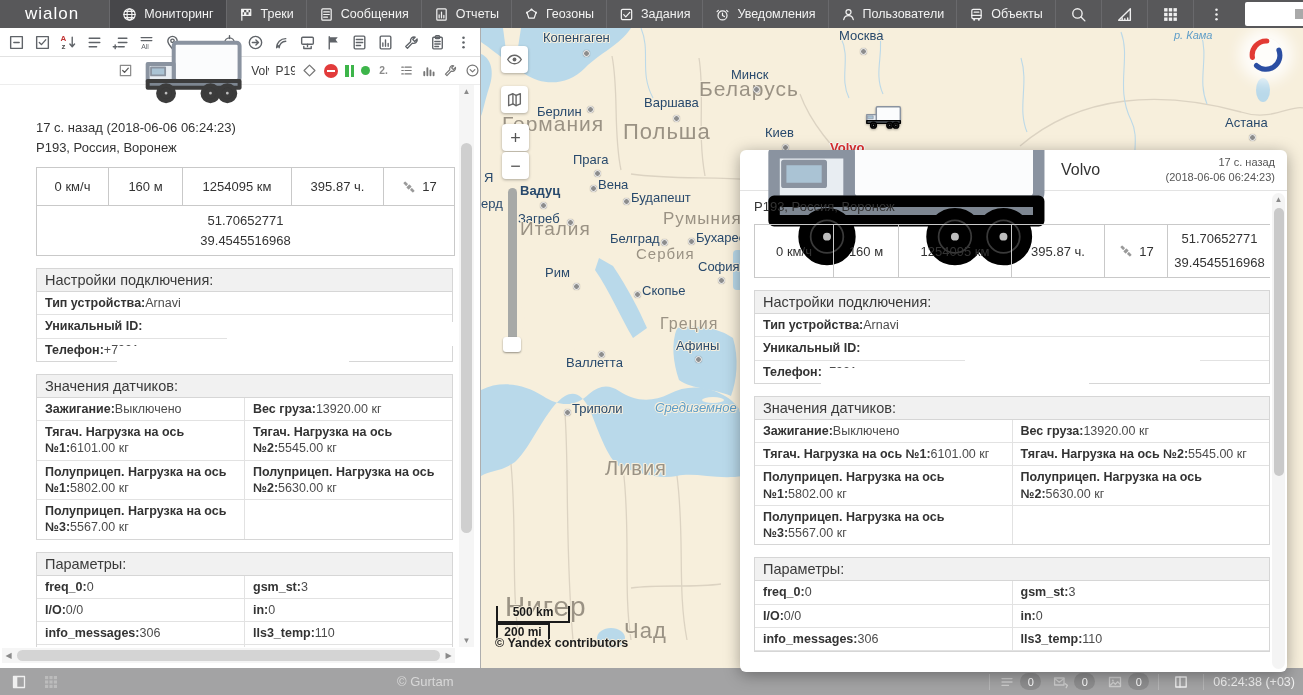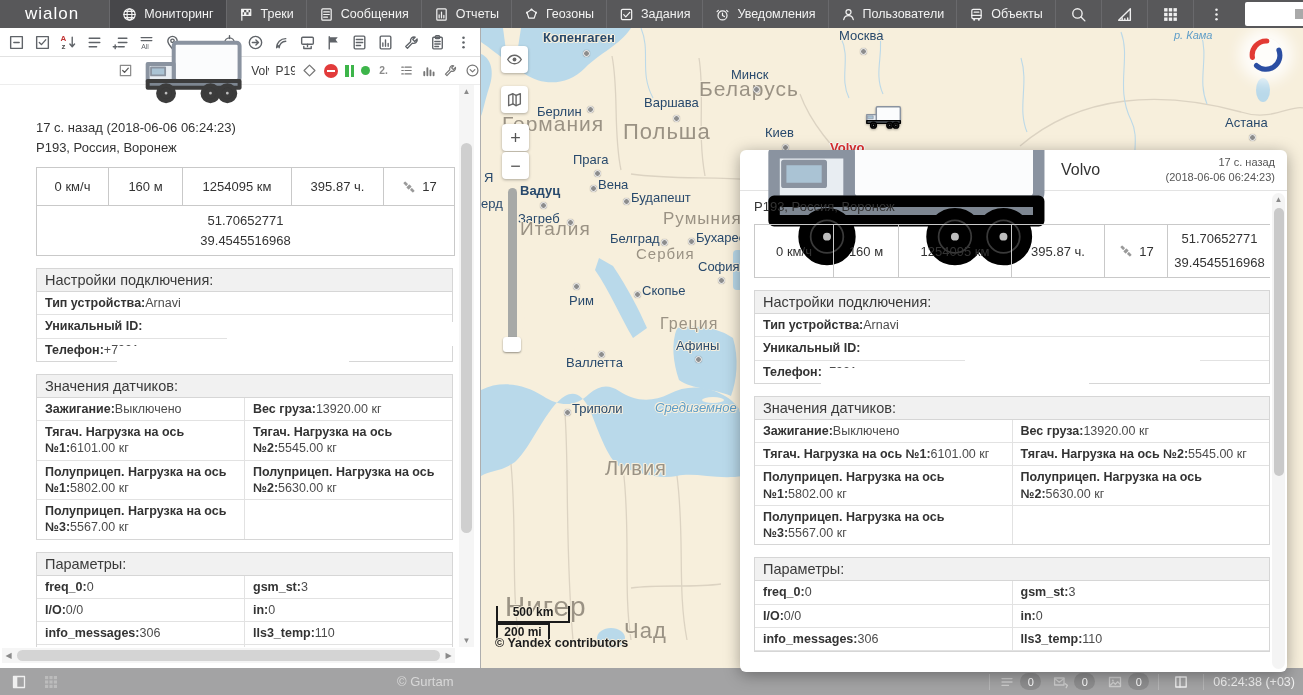--- a/index.html
+++ b/index.html
@@ -632,21 +632,21 @@
         <path d="M160 0 C170 24 158 44 172 70"></path>
         <path d="M398 2 C404 24 392 44 402 66"></path>
         <path d="M640 4 C650 30 634 60 650 92 C660 112 648 130 658 150"></path>
         <path d="M720 6 C728 30 716 52 726 76"></path>
         <path d="M540 30 C548 56 536 80 546 104"></path>
         <path d="M360 10 C370 30 358 50 368 70"></path>
       </g>
     </svg>
 
     <div id="map-labels">
-        <span class="map-label lbl-city" style="left: 62px; top: 2px; font-weight: bold;">Копенгаген</span>
+        <span class="map-label lbl-city" style="left: 62px; top: 2px;">Копенгаген</span>
         <span class="map-dot" style="left: 102px; top: 22px;"></span>
         <span class="map-label lbl-city" style="left: 358px; top: 0px;">Москва</span>
         <span class="map-dot" style="left: 379px; top: 20px;"></span>
         <span class="map-label lbl-city" style="left: 250px; top: 39px;">Минск</span>
         <span class="map-dot" style="left: 272px; top: 58px;"></span>
         <span class="map-label lbl-country" style="left: 218px; top: 49px; font-size: 21px;">Беларусь</span>
         <span class="map-label lbl-city" style="left: 56px; top: 76px;">Берлин</span>
         <span class="map-dot" style="left: 106px; top: 78px;"></span>
         <span class="map-label lbl-city" style="left: 163px; top: 67px;">Варшава</span>
         <span class="map-dot" style="left: 192px; top: 87px;"></span>
@@ -664,21 +664,21 @@
         <span class="map-dot" style="left: 59px; top: 174px;"></span>
         <span class="map-label lbl-city" style="left: 37px; top: 183px;">Загреб</span>
         <span class="map-dot" style="left: 86px; top: 191px;"></span>
         <span class="map-label lbl-country" style="left: 39px; top: 190px; font-size: 19px;">Италия</span>
         <span class="map-label lbl-country" style="left: 182px; top: 181px; font-size: 17px;">Румыния</span>
         <span class="map-label lbl-city" style="left: 129px; top: 203px;">Белград</span>
         <span class="map-dot" style="left: 180px; top: 211px;"></span>
         <span class="map-label lbl-city" style="left: 215px; top: 202px;">Бухарест</span>
         <span class="map-dot" style="left: 207px; top: 210px;"></span>
         <span class="map-label lbl-country" style="left: 155px; top: 217px; font-size: 15px;">Сербия</span>
-        <span class="map-label lbl-city" style="left: 88px; top: 237px; margin-top: 28px;">Рим</span>
+        <span class="map-label lbl-city" style="left: 64px; top: 237px;">Рим</span>
         <span class="map-dot" style="left: 92px; top: 255px;"></span>
         <span class="map-label lbl-city" style="left: 217px; top: 231px;">София</span>
         <span class="map-dot" style="left: 237px; top: 249px;"></span>
         <span class="map-label lbl-city" style="left: 161px; top: 255px;">Скопье</span>
         <span class="map-dot" style="left: 153px; top: 263px;"></span>
         <span class="map-label lbl-country" style="left: 179px; top: 287px; font-size: 16px;">Греция</span>
         <span class="map-label lbl-city" style="left: 195px; top: 310px;">Афины</span>
         <span class="map-dot" style="left: 214px; top: 328px;"></span>
         <span class="map-label lbl-city" style="left: 85px; top: 327px;">Валлетта</span>
         <span class="map-dot" style="left: 117px; top: 323px;"></span>

